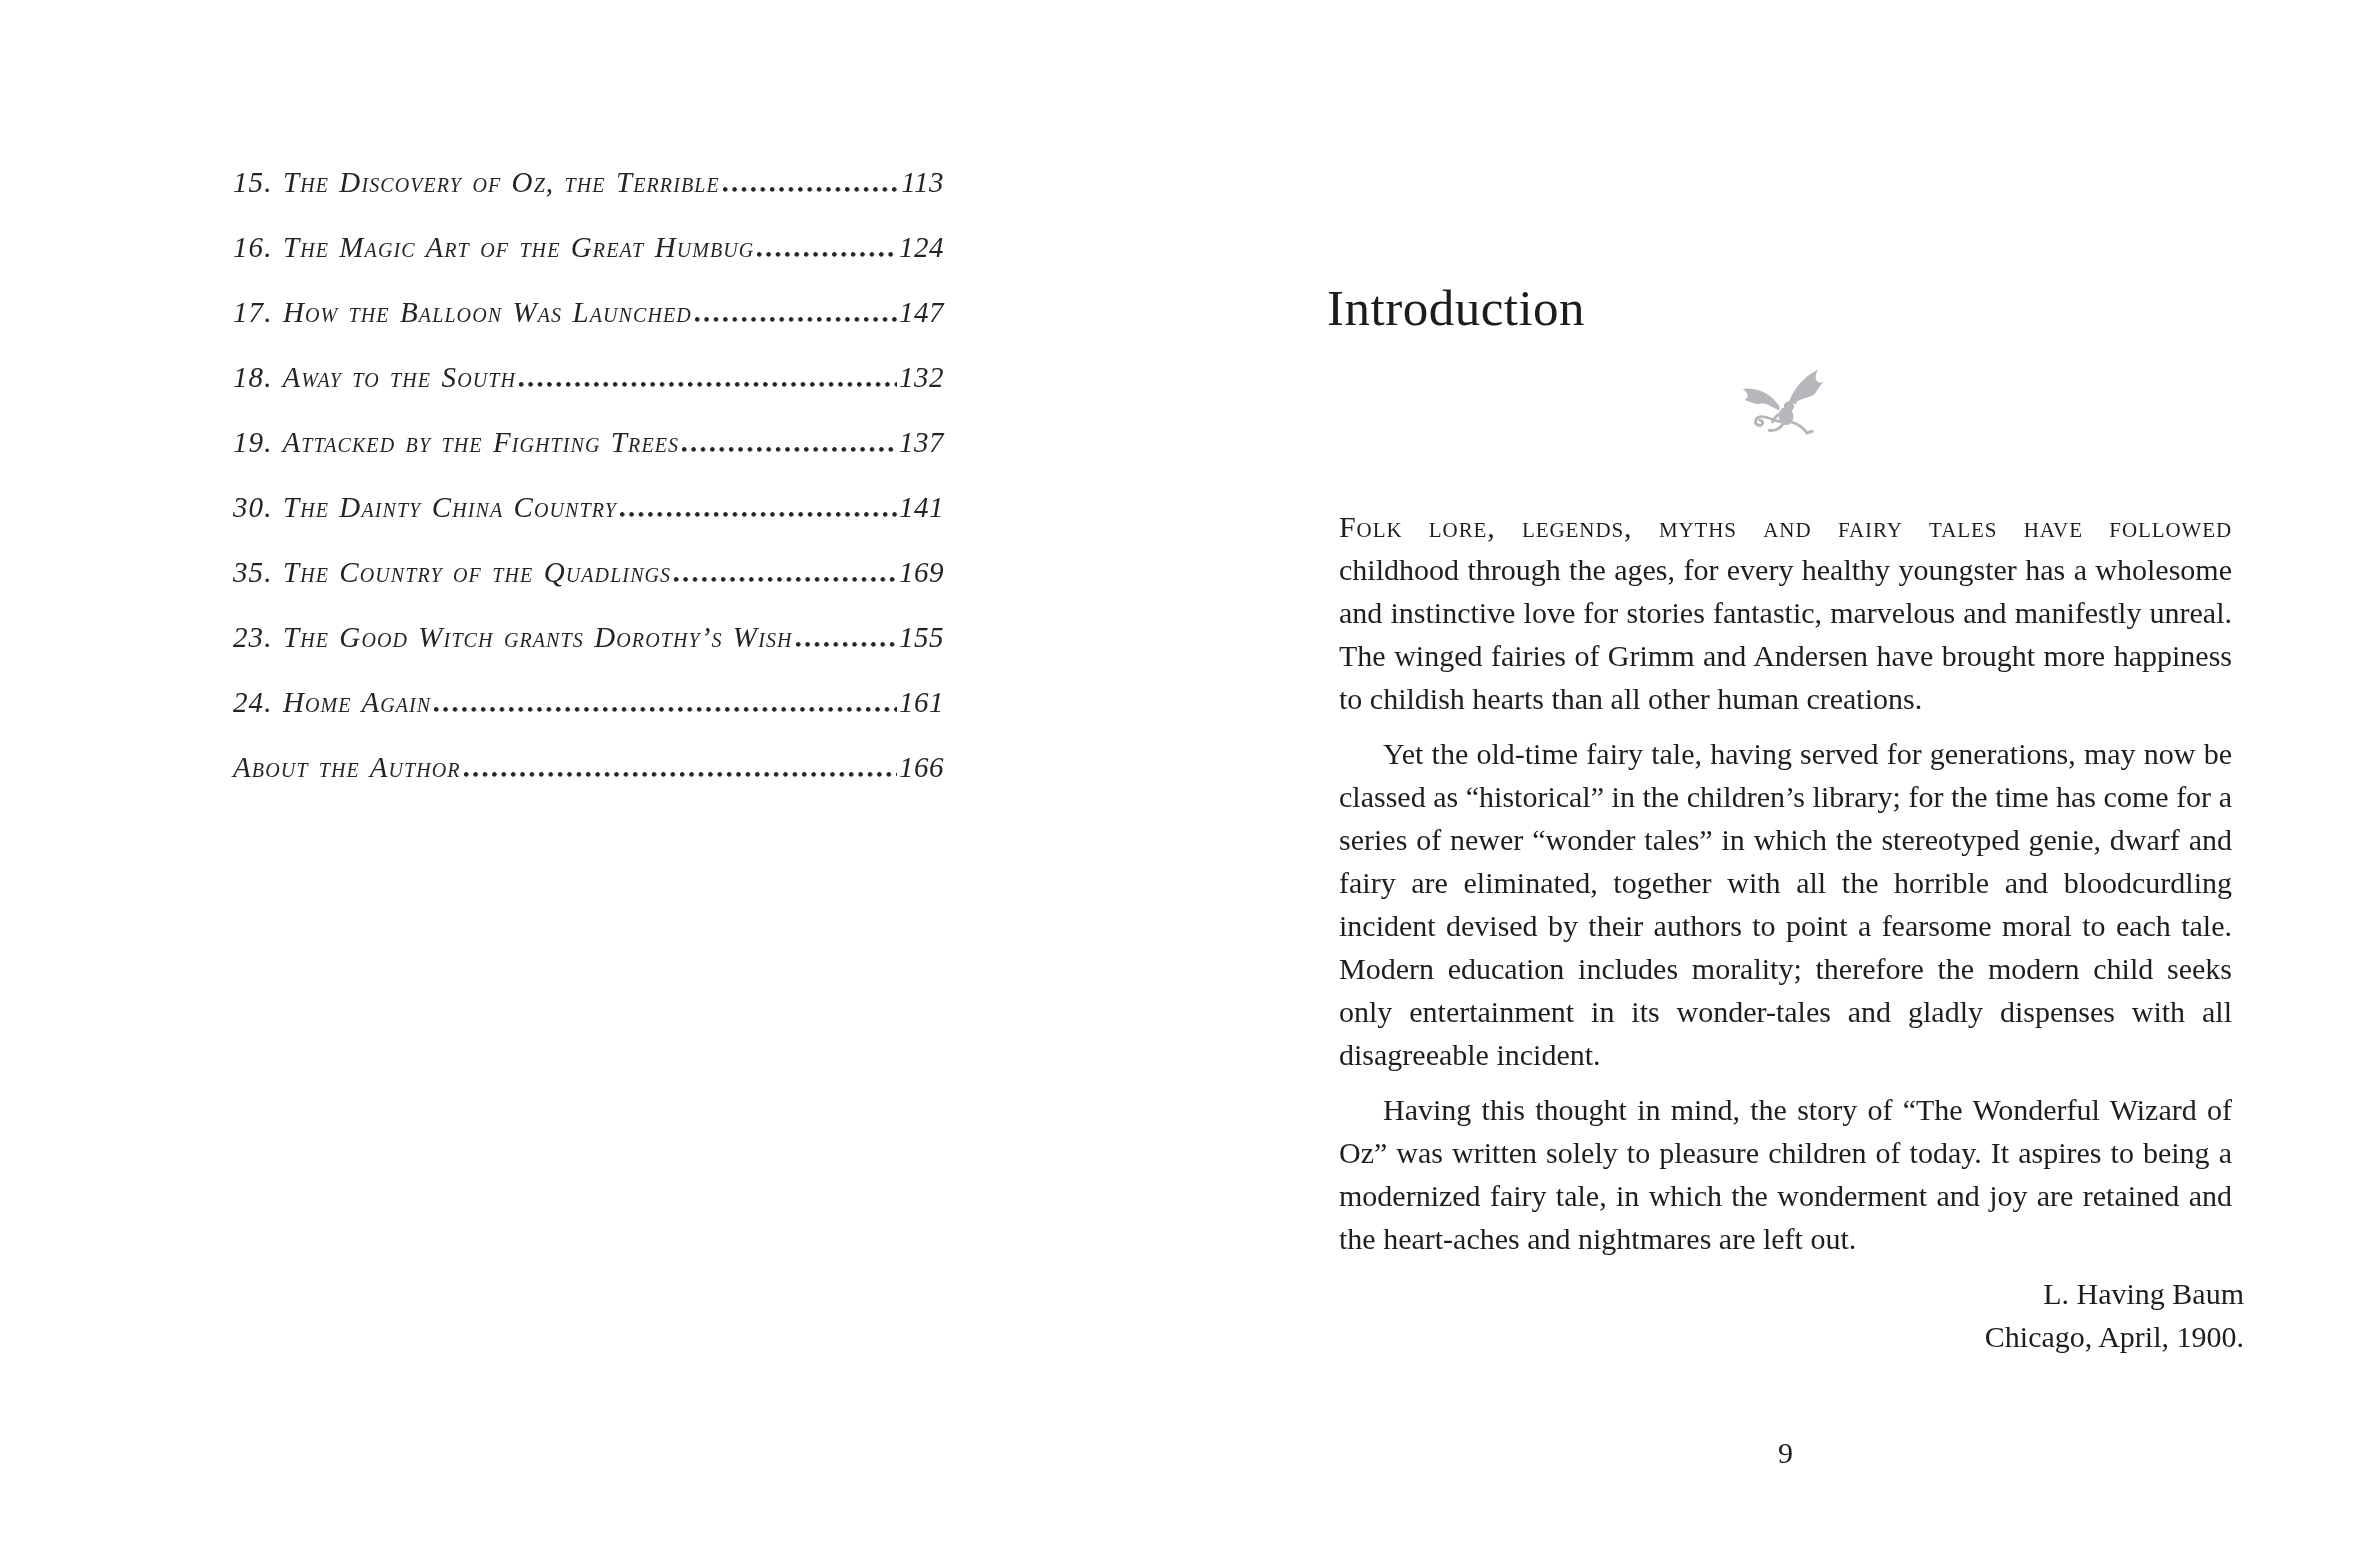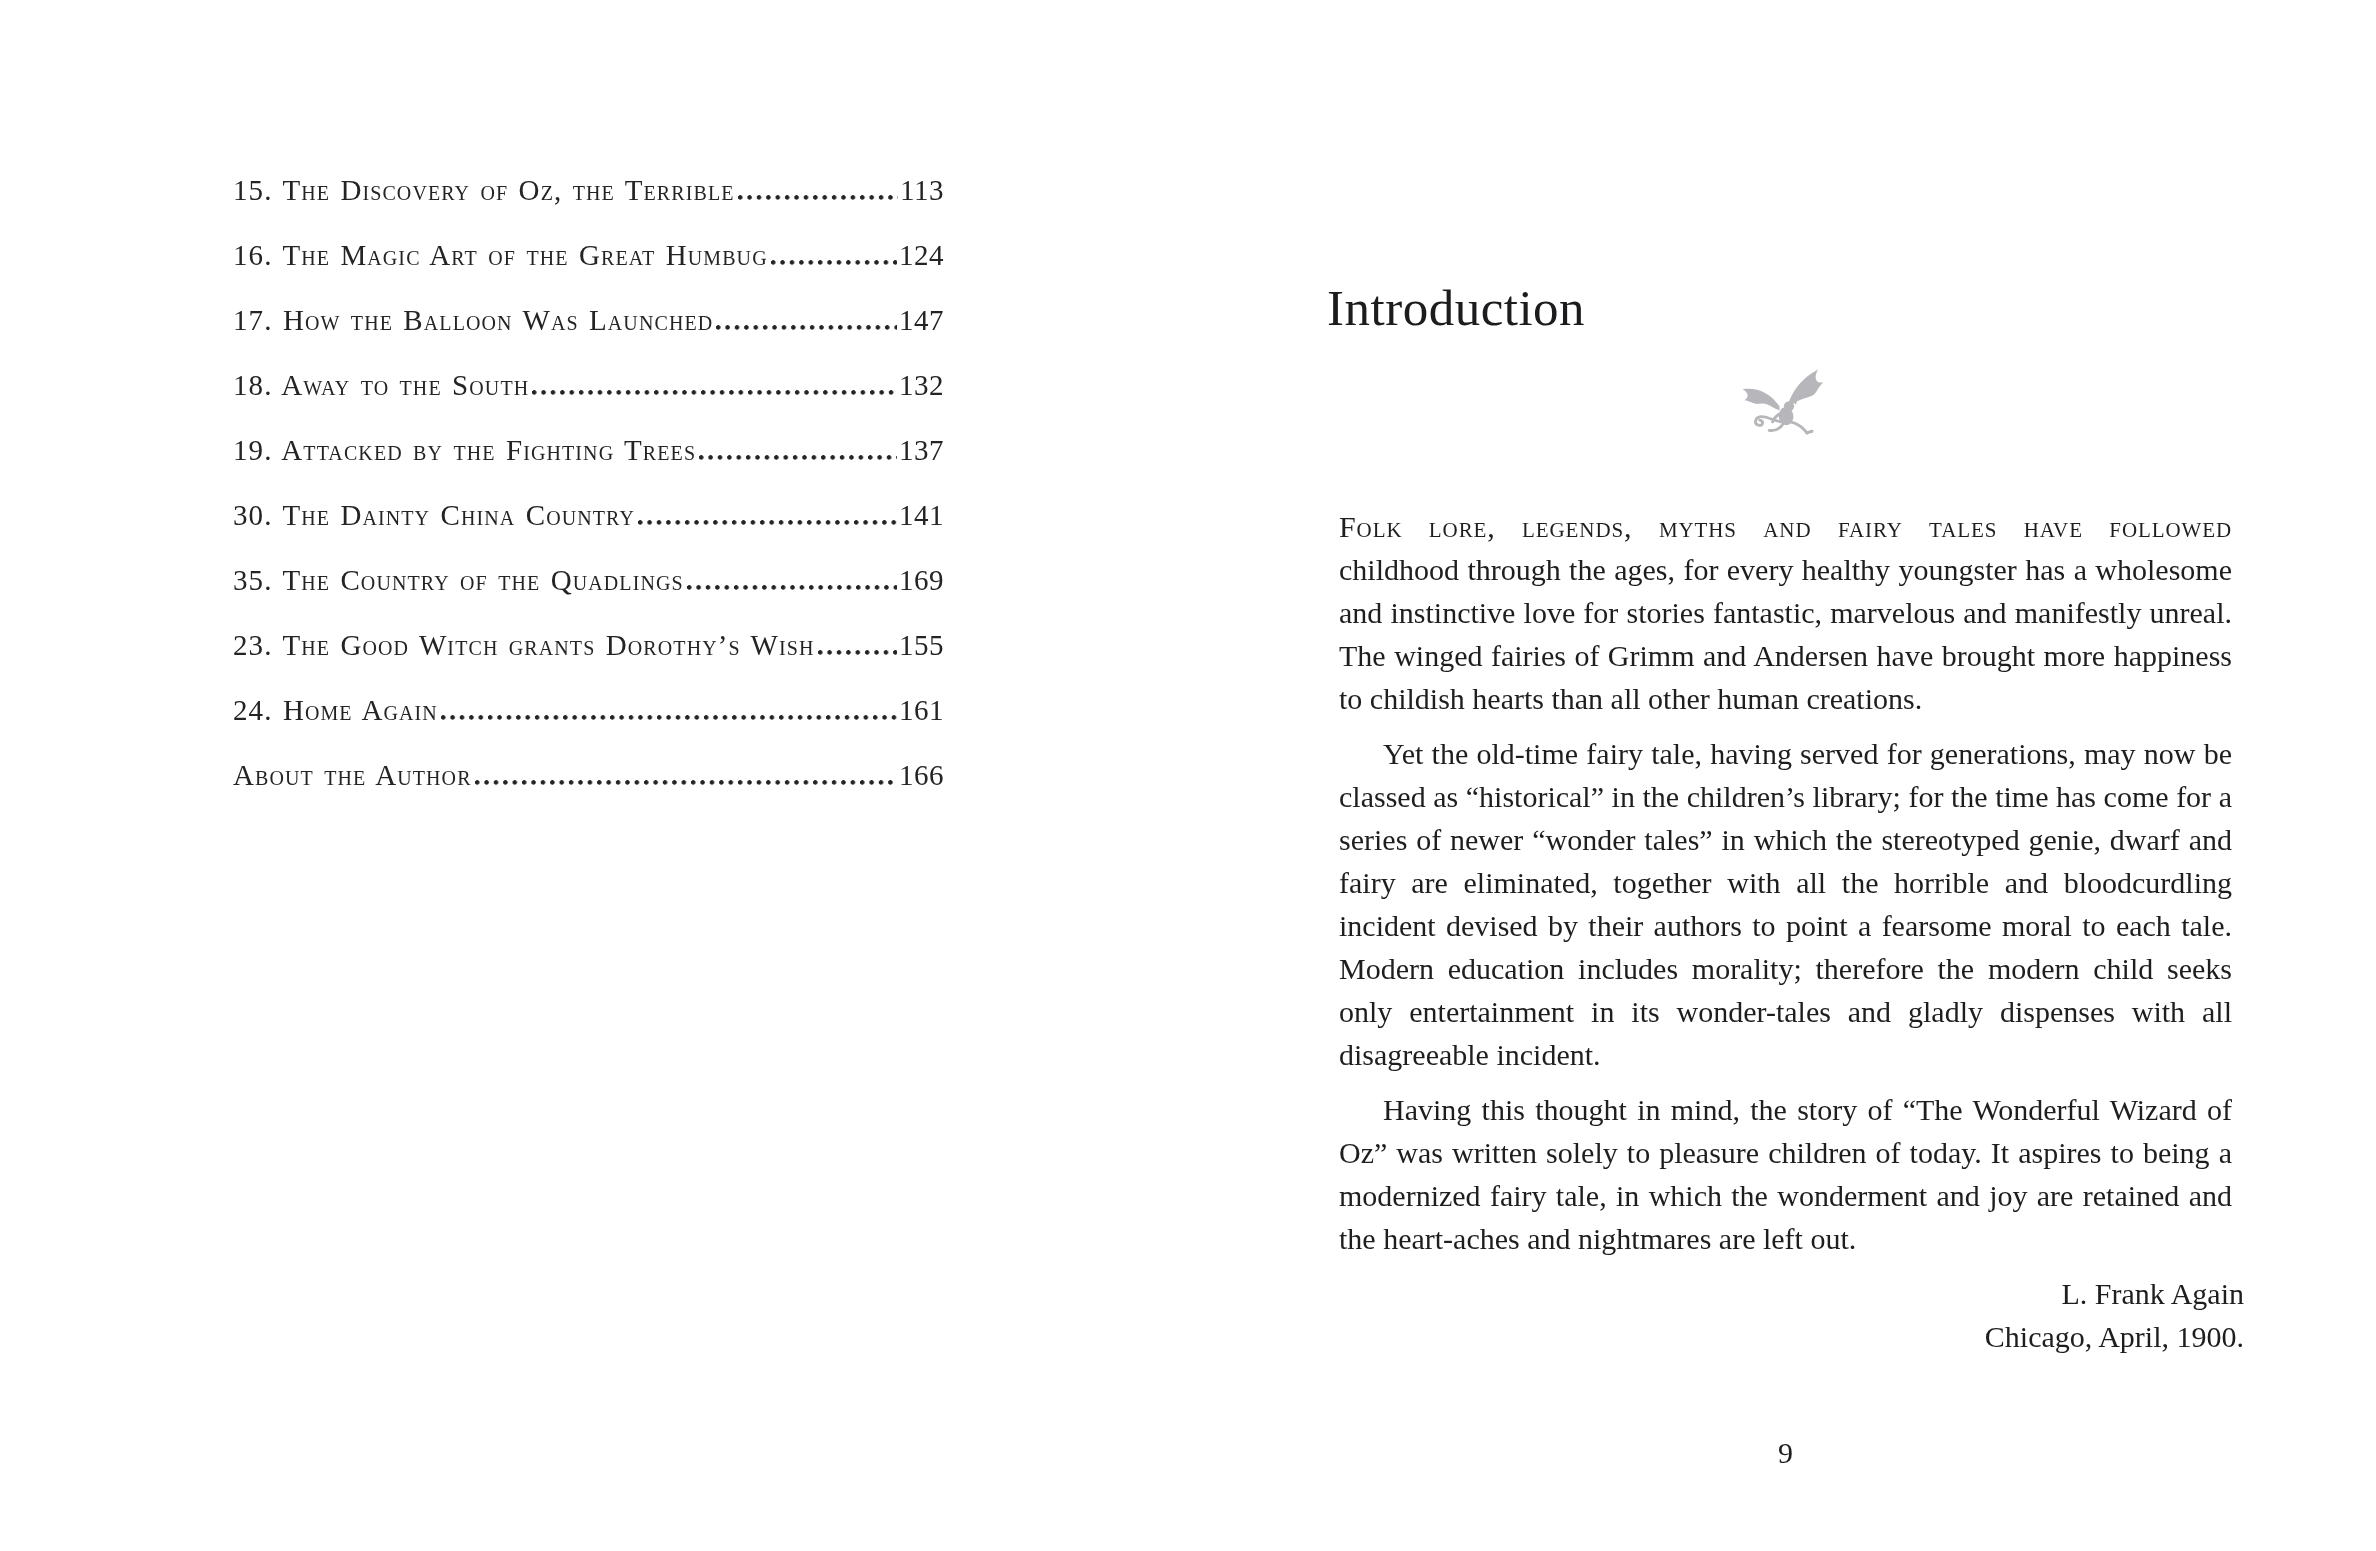--- a/index.html
+++ b/index.html
@@ -10,22 +10,23 @@
     background: #ffffff;
     font-family: "Liberation Serif", "DejaVu Serif", serif;
     color: #222224;
     overflow: hidden;
   }
 
   
   .toc {
     position: absolute;
     left: 233px;
-    top: 174px;
+    top: 166px;
     width: 711px;
+    font-style: italic;
   }
   .toc-row {
     display: flex;
     align-items: baseline;
     font-size: 29px;
     line-height: 33px;
     margin-bottom: 32px;
     font-variant: small-caps;
     letter-spacing: 1.1px;
     word-spacing: 2px;
@@ -204,21 +205,21 @@
             <path d="M55,69 C46,68 38,62 31,63 C24,64 23,72 29,73 C34,74 35,68 30,67"></path>
           </g>
         </svg>
       </div>
 
       <div class="intro-body">
         <p><span class="lead">Folk lore, legends, myths and fairy tales have followed</span><span> childhood through the ages, for every healthy youngster has a wholesome and instinctive love for stories fantastic, marvelous and manifestly unreal. The winged fairies of Grimm and Andersen have brought more happiness to childish hearts than all other human creations.</span></p>
         <p class="indent">Yet the old-time fairy tale, having served for generations, may now be classed as “historical” in the children’s library; for the time has come for a series of newer “wonder tales” in which the stereotyped genie, dwarf and fairy are eliminated, together with all the horrible and bloodcurdling incident devised by their authors to point a fearsome moral to each tale. Modern education includes morality; therefore the modern child seeks only entertainment in its wonder-tales and gladly dispenses with all disagreeable incident.</p>
         <p class="indent">Having this thought in mind, the story of “The Wonderful Wizard of Oz” was written solely to pleasure children of today. It aspires to being a modernized fairy tale, in which the wonderment and joy are retained and the heart-aches and nightmares are left out.</p>
         <div class="signature">
-          <div>L. Frank Again</div>
+          <div>L. Having Baum</div>
           <div>Chicago, April, 1900.</div>
         </div>
       </div>
     </div>
 
     <div class="folio">9</div>
   </section>
 
 </div>
 

